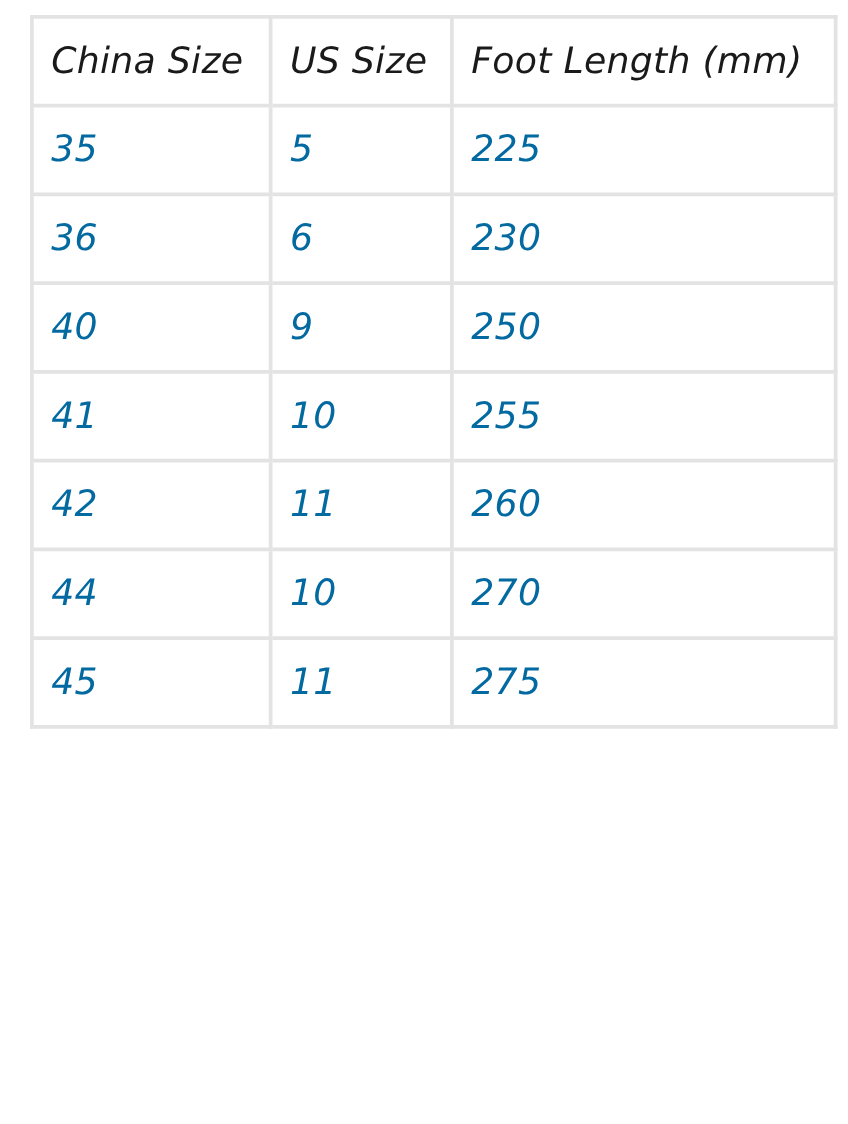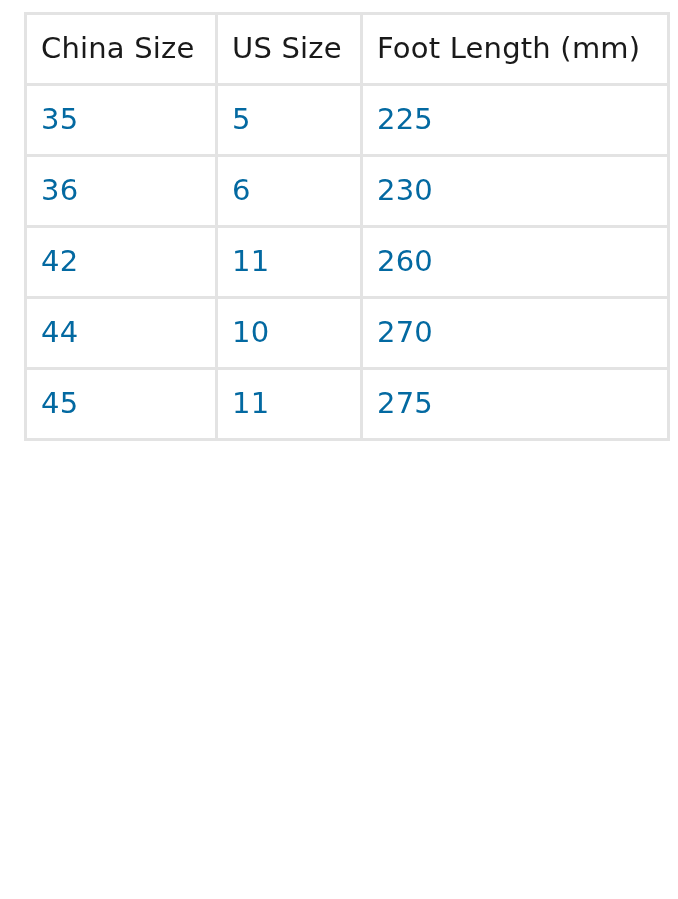--- a/index.html
+++ b/index.html
@@ -17,20 +17,21 @@
     position: absolute;
     left: 24px;
     top: 12px;
     width: 643px;
   }
   table.size-table {
     border-collapse: collapse;
     table-layout: fixed;
     width: 643px;
     background: #ffffff;
+    font-style: italic;
   }
   table.size-table col.c1 { width: 191px; }
   table.size-table col.c2 { width: 145px; }
   table.size-table col.c3 { width: 307px; }
 
   table.size-table th,
   table.size-table td {
     border: 3px solid #e3e3e3;
     height: 68px;
     padding: 0 0 0 14px;
@@ -71,20 +72,30 @@
         <td>35</td>
         <td>5</td>
         <td>225</td>
       </tr>
       <tr>
         <td>36</td>
         <td>6</td>
         <td>230</td>
       </tr>
       <tr>
+        <td>40</td>
+        <td>9</td>
+        <td>250</td>
+      </tr>
+      <tr>
+        <td>41</td>
+        <td>10</td>
+        <td>255</td>
+      </tr>
+      <tr>
         <td>42</td>
         <td>11</td>
         <td>260</td>
       </tr>
       <tr>
         <td>44</td>
         <td>10</td>
         <td>270</td>
       </tr>
       <tr>

